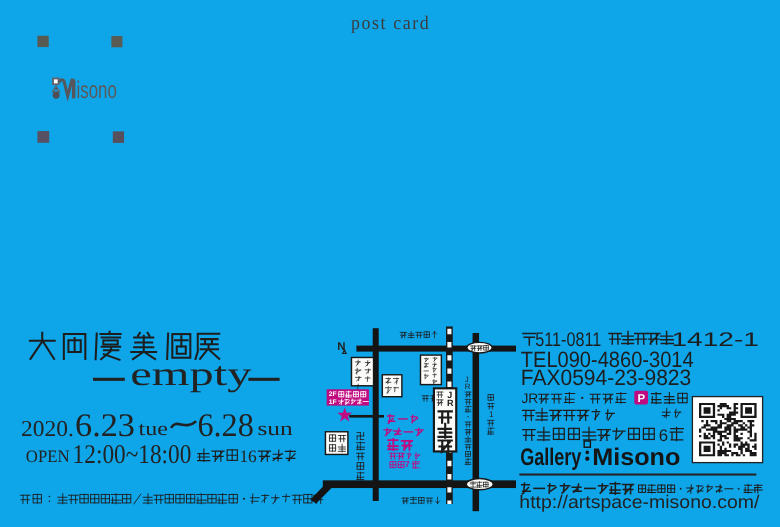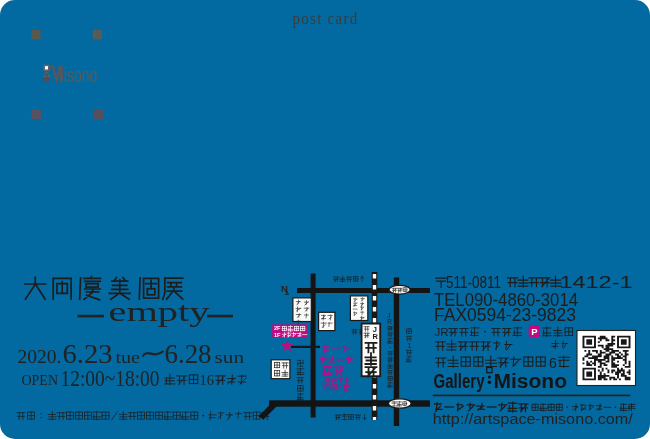--- a/index.html
+++ b/index.html
@@ -1,14 +1,14 @@
 <!DOCTYPE html>
 <html><head><meta charset="utf-8"><title>postcard</title><style>
 html,body{margin:0;padding:0;}
-#card{position:relative;width:650px;height:439px;background:#0369a1;overflow:hidden;border-radius:15px;}
+#card{position:relative;width:650px;height:439px;background:#0ea5e9;overflow:hidden;}
 #card svg{transform:translateZ(0);will-change:transform;}
 </style></head><body>
 <div id="card">
 <svg width="650" height="439" viewBox="0 0 650 439" xmlns="http://www.w3.org/2000/svg">
 <text x="292.5" y="24.3" font-size="16.0" font-family="Liberation Serif" fill="#3c3c3c" textLength="66.0" lengthAdjust="spacingAndGlyphs" letter-spacing="1.40">post card</text>
 <rect x="31.2" y="29.8" width="9.4" height="9.4" fill="#565a50"></rect>
 <rect x="92.8" y="30" width="9.2" height="9.4" fill="#585c52"></rect>
 <rect x="31.2" y="109.2" width="9.8" height="9.8" fill="#575263"></rect>
 <rect x="94" y="109.5" width="9.4" height="9.6" fill="#56505c"></rect>
 <g>

